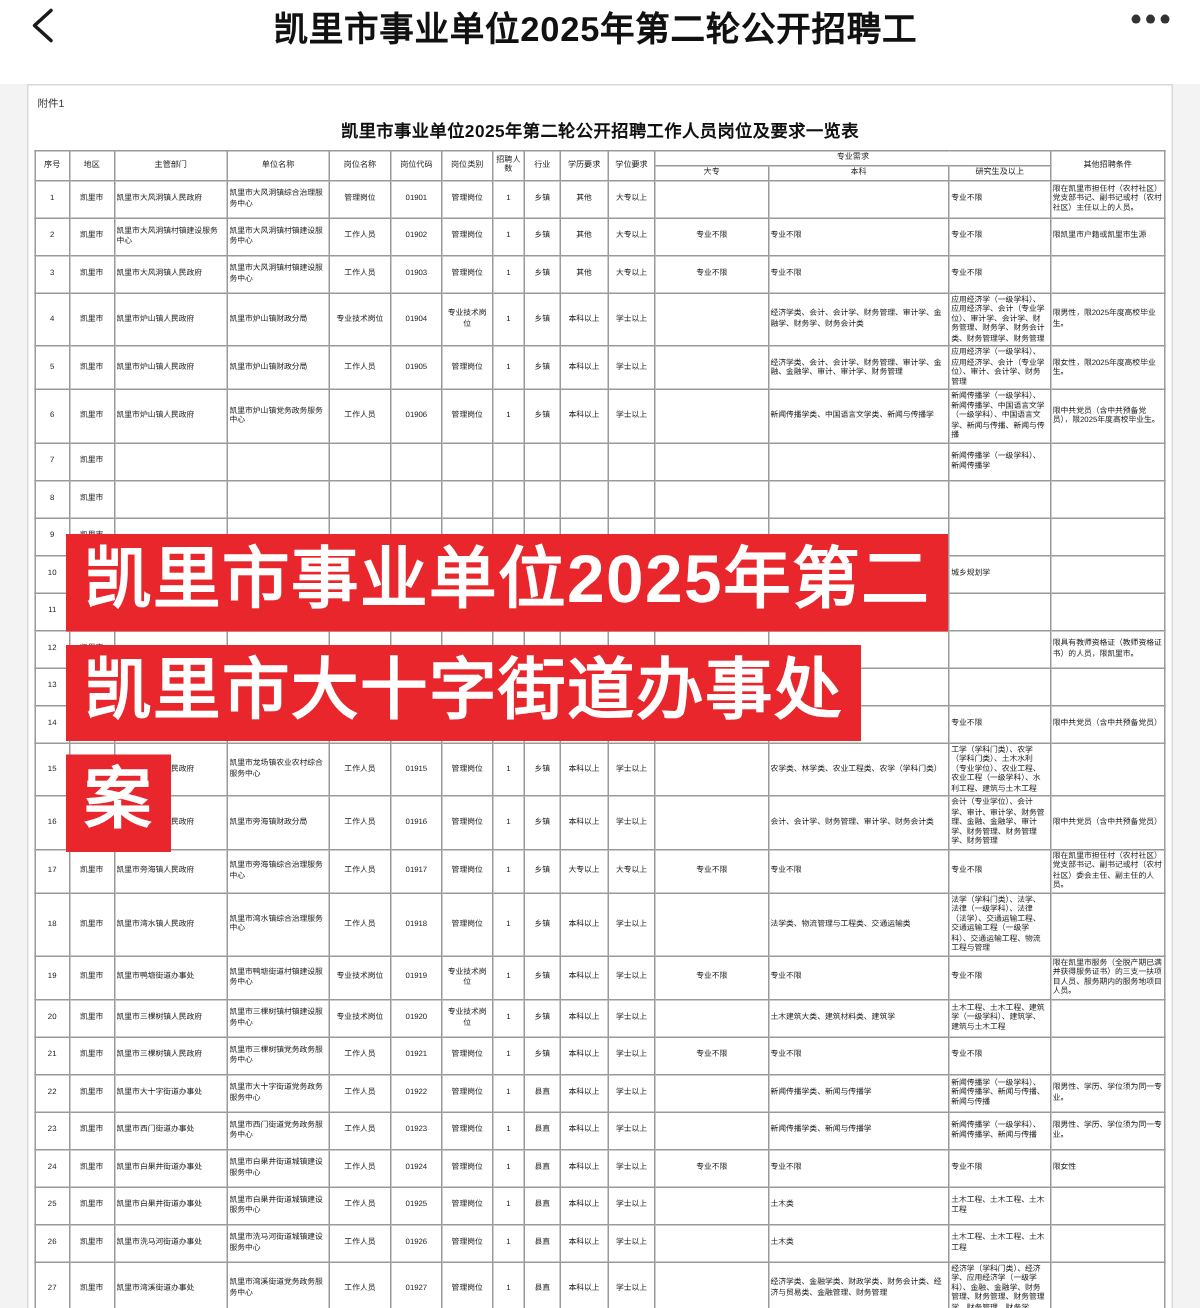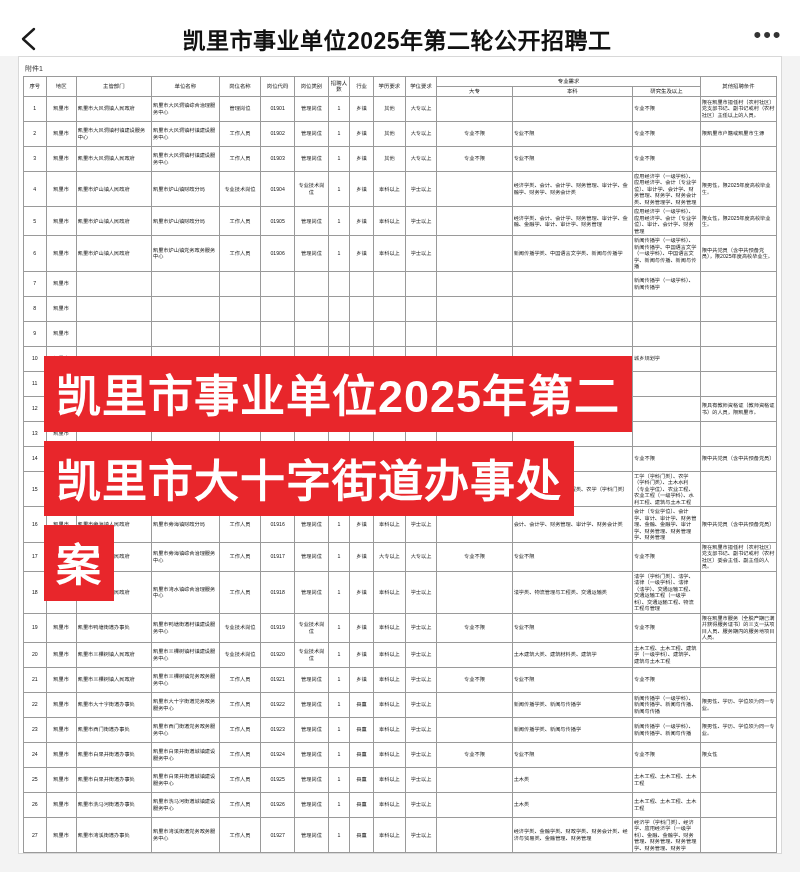--- a/index.html
+++ b/index.html
@@ -21,21 +21,21 @@
     background: #ffffff;
     overflow: hidden;
   }
 
   
   .navbar {
     position: relative;
     height: 56px;
     background: #ffffff;
     display: flex;
-    align-items: flex-end;
+    align-items: flex-start;
     padding: 0 12px;
     box-sizing: border-box;
   }
   .nav-back {
     width: 34px;
     height: 34px;
     display: flex;
     align-items: center;
     justify-content: center;
     flex: 0 0 auto;
@@ -153,21 +153,21 @@
     z-index: 5;
     pointer-events: none;
   }
   .headline .hl-line {
     display: inline-block;
     background: #e8262b;
     color: #ffffff;
     font-size: 45px;
     font-weight: bold;
     line-height: 1.28;
-    padding: 12px 12px 6px 12px;
+    padding: 1px 12px 6px 12px;
     margin-bottom: 9px;
     letter-spacing: 1px;
     font-family: "Liberation Sans", sans-serif;
     white-space: nowrap;
   }
   .hl-row { display: block; }
 </style>
 </head>
 <body>
 
@@ -183,20 +183,21 @@
     </div>
     <div class="nav-title">凯里市事业单位2025年第二轮公开招聘工</div>
     <div class="nav-more">
       <span>•••</span>
     </div>
   </div>
 
   <div class="doc-wrap">
     <div class="doc-sheet">
       <div class="attach-label">附件1</div>
+      <div class="doc-title">凯里市事业单位2025年第二轮公开招聘工作人员岗位及要求一览表</div>
 
       <table class="grid">
         <colgroup>
           <col class="w-no">
             <col class="w-area">
             <col class="w-dept">
             <col class="w-unit">
           <col class="w-post">
             <col class="w-code">
             <col class="w-type">

